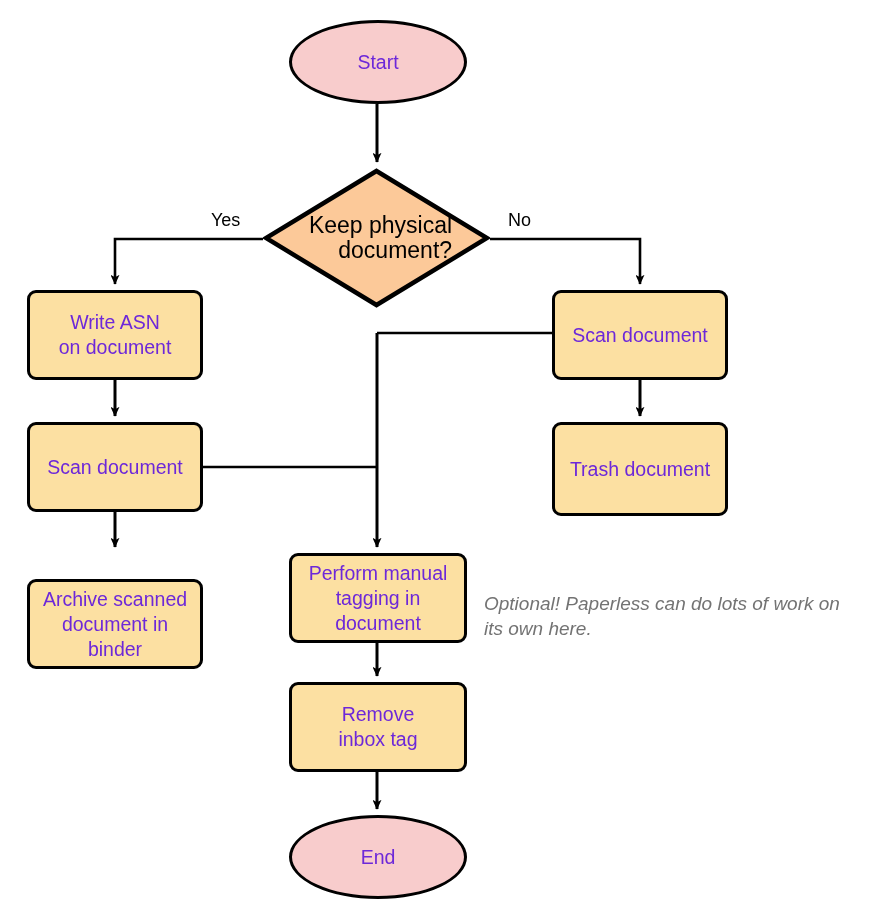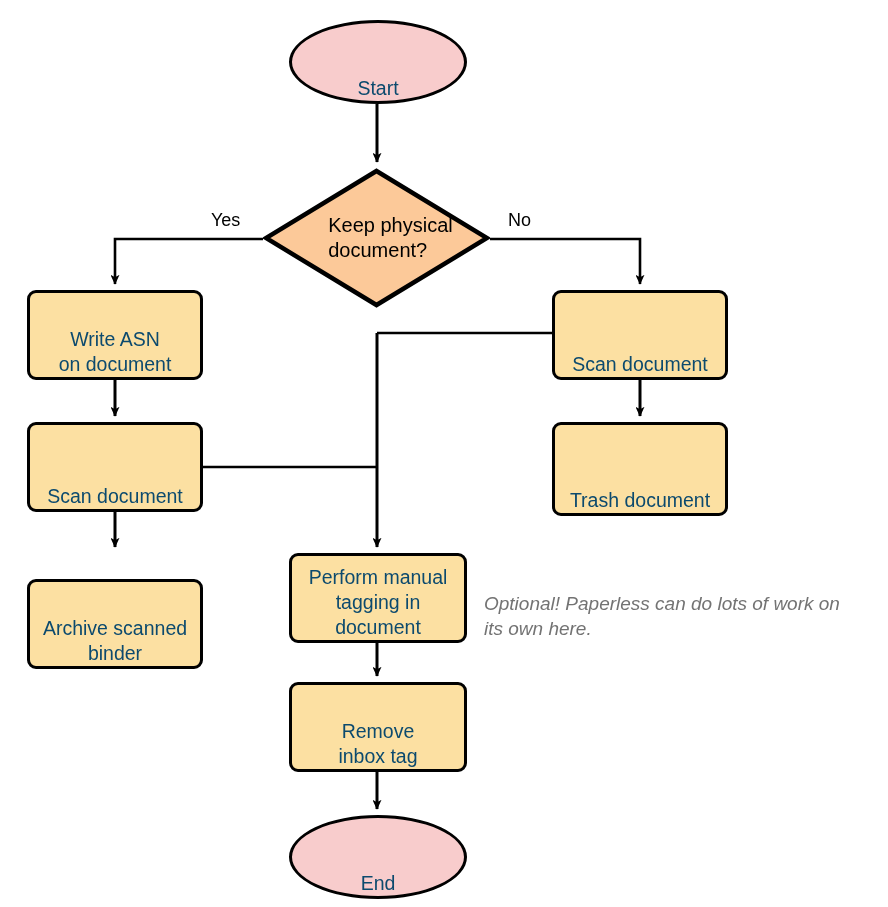--- a/index.html
+++ b/index.html
@@ -1,31 +1,31 @@
 <!DOCTYPE html>
 <html><head>
 <meta charset="utf-8">
 <style>
   html,body{margin:0;padding:0;background:#ffffff;}
   body{width:888px;height:907px;overflow:hidden;
        font-family:"Liberation Sans", sans-serif;}
   #stage{position:relative;width:888px;height:907px;background:#fff;}
   svg#wires{position:absolute;left:0;top:0;width:888px;height:907px;}
 
-  .node{position:absolute;display:flex;align-items:flex-end;justify-content:center;
-        text-align:center;box-sizing:border-box;color:#0c4a6e;}
+  .node{position:absolute;display:flex;align-items:center;justify-content:center;
+        text-align:center;box-sizing:border-box;color:#6d28d9;}
   .proc{border:3px solid #000;border-radius:9px;background:#FCE0A2;
         font-size:19.5px;line-height:25px;}
   .term{border:3.5px solid #000;border-radius:50%;background:#F8CCCC;
         font-size:19.5px;line-height:25px;}
   .diamond-wrap{position:absolute;}
   .diamond-wrap svg{position:absolute;left:0;top:0;}
-  .diamond-label{position:absolute;left:14px;top:0;width:100%;height:100%;
-        display:flex;align-items:center;justify-content:center;text-align:left;
-        font-size:20px;line-height:25px;color:#000;}
+  .diamond-label{position:absolute;left:4px;top:0;width:100%;height:100%;
+        display:flex;align-items:center;justify-content:center;text-align:right;
+        font-size:23px;line-height:25px;color:#000;}
   .edge-label{position:absolute;font-size:18px;color:#000;white-space:nowrap;}
   .note{position:absolute;font-style:italic;font-size:19px;line-height:25px;
         color:#737373;width:400px;}
   .nl{display:block;}
 </style>
 </head>
 <body>
 
 <div id="stage">
 
@@ -87,20 +87,21 @@
     </div>
   </div>
 
   <div class="node proc" style="left:27px;top:422px;width:176px;height:90px;">
     <span>Scan document</span>
   </div>
 
   <div class="node proc" style="left:27px;top:553px;width:176px;height:90px;margin-top:26px;">
     <div>
       <span class="nl">Archive scanned</span>
+      <span class="nl">document in</span>
       <span class="nl">binder</span>
     </div>
   </div>
 
   <div class="node proc" style="left:552px;top:290px;width:176px;height:90px;">
     <span>Scan document</span>
   </div>
 
   <div class="node proc" style="left:552px;top:422px;width:176px;height:94px;">
     <span>Trash document</span>

